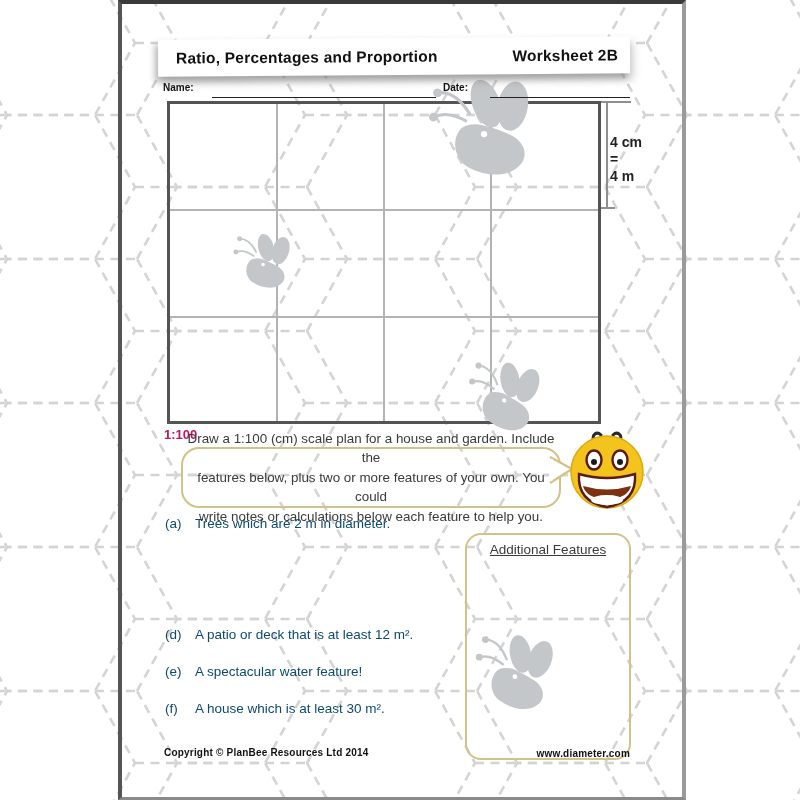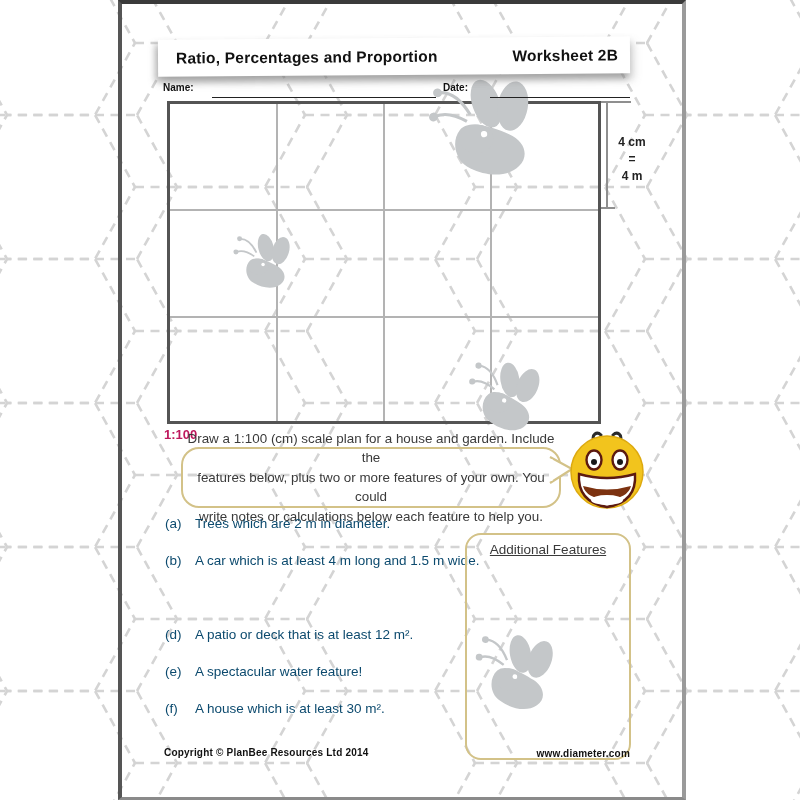--- a/index.html
+++ b/index.html
@@ -39,22 +39,22 @@
   .grid{
     position:absolute;left:167px;top:101px;width:434px;height:323px;
     border:3px solid #545454;box-sizing:border-box;
   }
   .gv{position:absolute;top:0;width:2px;height:100%;background:#b3b3b3;}
   .gh{position:absolute;left:0;height:2px;width:100%;background:#b3b3b3;}
 
   .scalelabel{font-weight:bold;font-size:13px;color:#be185d;}
 
   .measure{
-    position:absolute;left:610px;top:134px;width:44px;text-align:center;
-    font-weight:bold;font-size:12px;line-height:17px;color:#222;
+    position:absolute;left:610px;top:134px;width:44px;
+    font-weight:bold;font-size:14px;line-height:17px;color:#222;
   }
   .mline{background:#8f8f8f;position:absolute;}
 
   
   .bubble{
     position:absolute;left:181px;top:447px;width:380px;height:61px;
     border:2.2px solid #d3c288;border-radius:18px;background:transparent;
     box-sizing:border-box;display:flex;flex-direction:column;justify-content:center;
     text-align:center;font-size:13.4px;line-height:19.4px;color:#3a3a3a;
   }
@@ -174,23 +174,20 @@
     <circle cx="26" cy="32" r="3" fill="#181818"></circle>
     <circle cx="52" cy="32" r="3" fill="#181818"></circle>
     <path d="M11,44 Q39,52 67,44 Q69,72 39,77 Q9,72 11,44 Z" fill="#ffffff" stroke="#5c1a10" stroke-width="2.4"></path>
     <path d="M15,56 Q39,63 63,56 Q60,68 39,70 Q18,68 15,56 Z" fill="#7c3210"></path>
     <ellipse cx="39" cy="70" rx="16" ry="5" fill="#ffffff"></ellipse>
   </svg>
 
   <div class="feature" style="top:516px">
     <span class="flab">(a)</span><span>Trees which are 2 m in diameter.</span>
   </div>
-  <div class="feature" style="top:553px">
-    <span class="flab">(b)</span><span>A car which is at least 4 m long and 1.5 m wide.</span>
-  </div>
   <div class="feature" style="top:627px">
     <span class="flab">(d)</span><span>A patio or deck that is at least 12 m².</span>
   </div>
   <div class="feature" style="top:664px">
     <span class="flab">(e)</span><span>A spectacular water feature!</span>
   </div>
   <div class="feature" style="top:701px">
     <span class="flab">(f)</span><span>A house which is at least 30 m².</span>
   </div>
 

